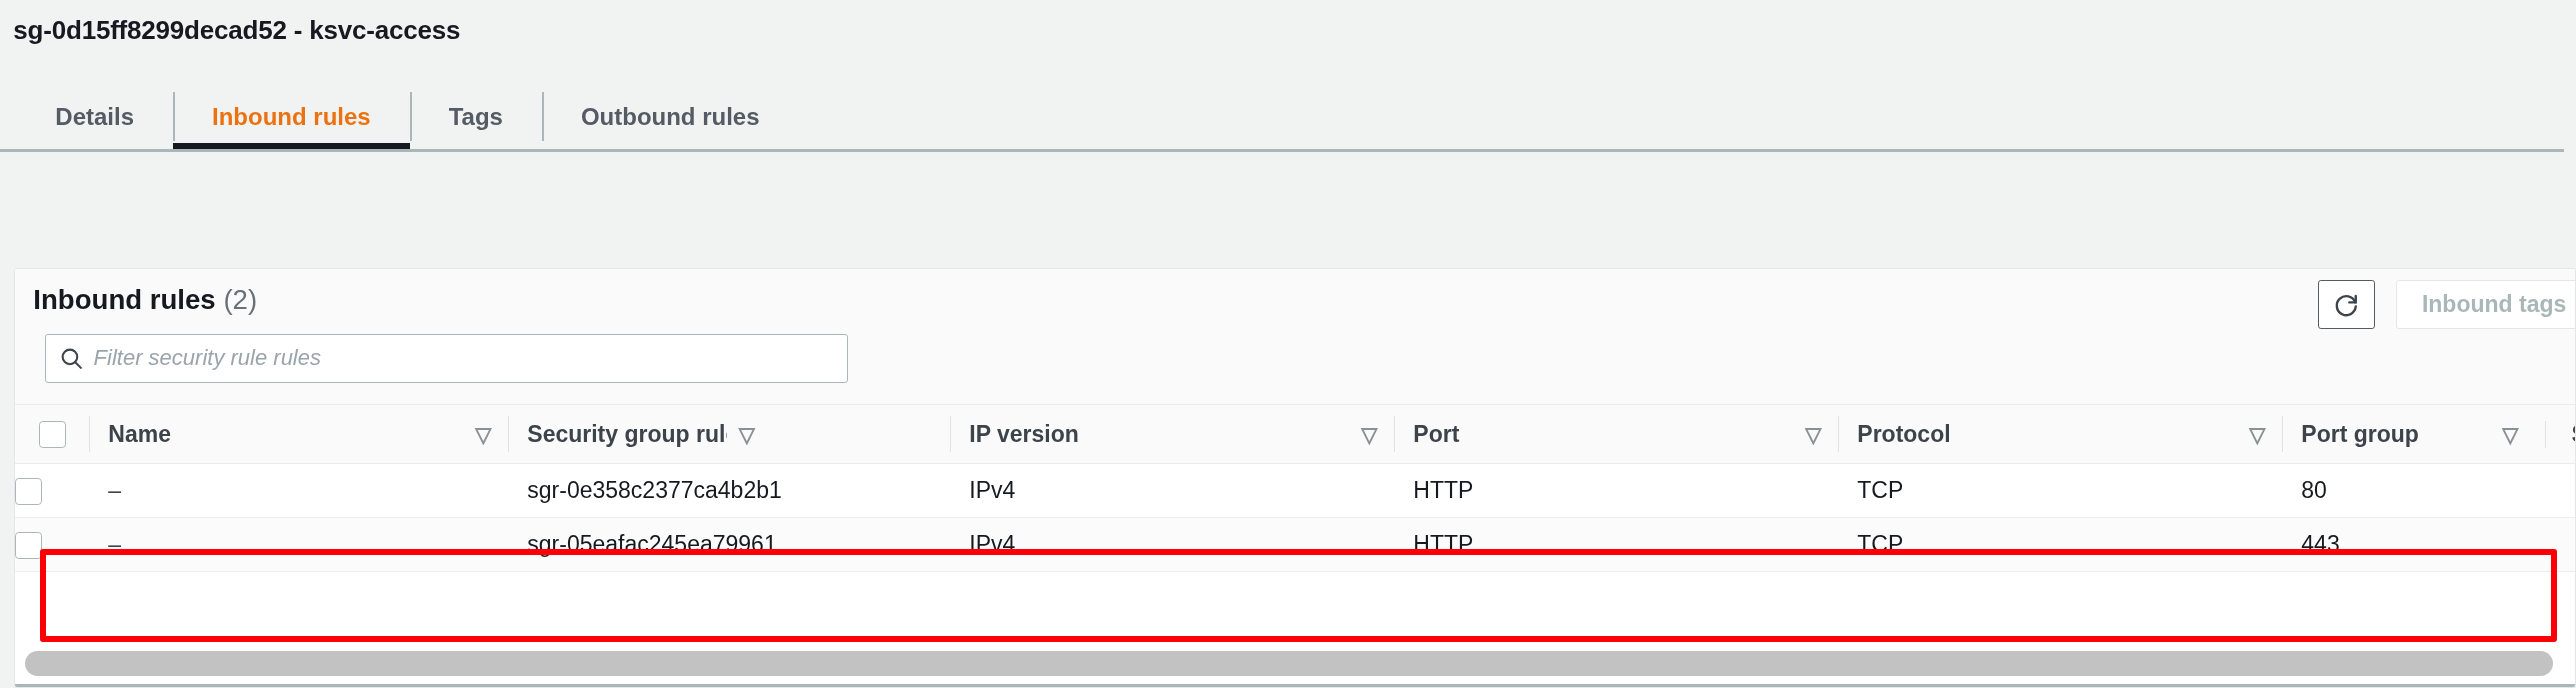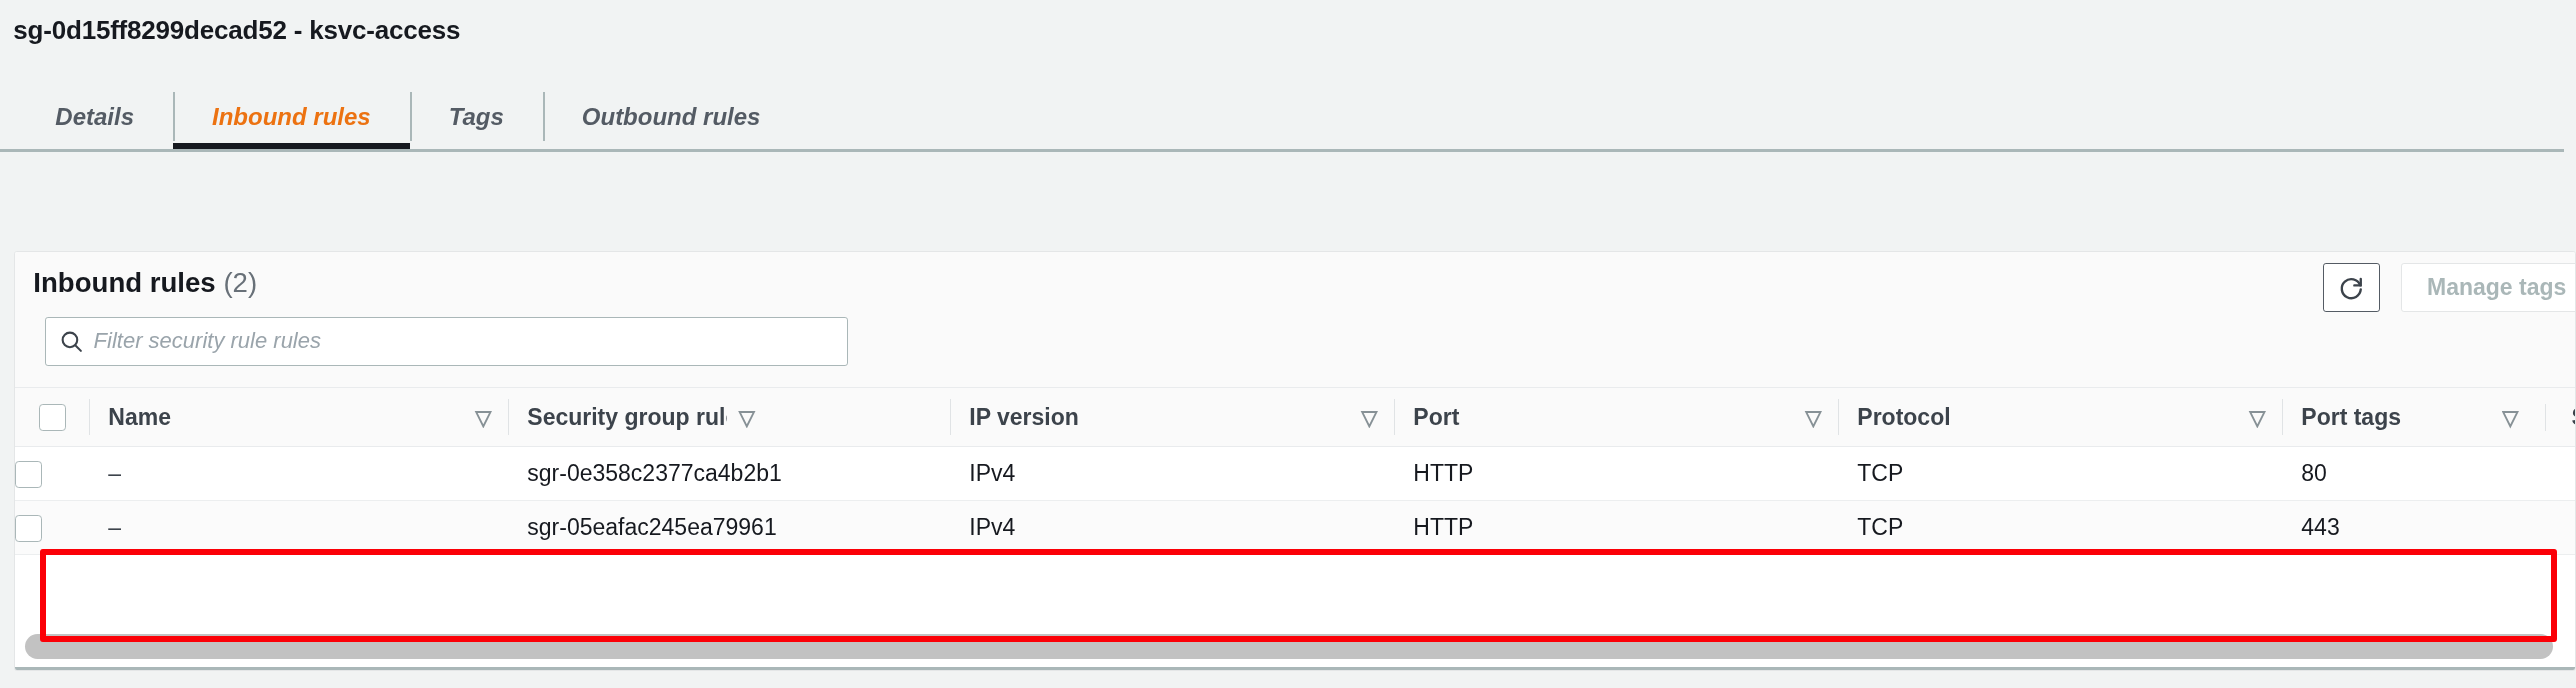--- a/index.html
+++ b/index.html
@@ -31,21 +31,20 @@
     white-space: nowrap;
   }
 
   
   .tabbar {
     position: absolute;
     left: 13.3px;
     top: 84px;
     right: 12px;
     height: 82px;
-    font-style: italic;
   }
   .tabs-row {
     display: flex;
     align-items: stretch;
     height: 65px;
   }
   .tab {
     position: relative;
     display: flex;
     align-items: center;
@@ -84,21 +83,21 @@
     top: 65px;
     height: 2.9px;
     background: #aab7b8;
     z-index: -1;
   }
 
   
   .card {
     position: absolute;
     left: 14.3px;
-    top: 251px;
+    top: 268px;
     width: 2562px;
     height: 420px;
     background: #ffffff;
     border: 1px solid #e4e6e7;
     border-radius: 2.9px;
     overflow: hidden;
   }
 
   .card-header {
     position: relative;
@@ -331,21 +330,21 @@
         <span class="count">(2)</span>
       </div>
       <div class="header-actions">
         <div class="btn-icon">
           <svg width="28.5" height="28.5" viewBox="0 0 24 24" fill="none" stroke="#3c434b" stroke-width="2" stroke-linecap="round">
             <path d="M19.5 9.5A8 8 0 1 0 20 13"></path>
             <polyline points="20 4.2 20 9.6 14.6 9.6"></polyline>
           </svg>
         </div>
         <div class="btn-disabled">
-          <span>Manage tags</span>
+          <span>Inbound tags</span>
         </div>
       </div>
     </div>
 
     <div class="filter-area">
       <div class="search-box">
         <svg class="search-icon" width="25" height="25" viewBox="0 0 24 24" fill="none" stroke="#3c434b" stroke-width="2" stroke-linecap="round">
           <circle cx="10.5" cy="10.5" r="7"></circle>
           <line x1="15.6" y1="15.6" x2="21" y2="21"></line>
         </svg>
@@ -422,21 +421,21 @@
                 <span>Protocol</span>
               </div>
             </th>
             <th>
               <div class="th-inner" style="justify-content:flex-end">
                 <span class="sort-caret">▽</span>
               </div>
             </th>
             <th class="th-divider">
               <div class="th-inner">
-                <span>Port tags</span>
+                <span>Port group</span>
               </div>
             </th>
             <th>
               <div class="th-inner" style="padding-left:0">
                 <span class="sort-caret" style="margin-left:0;margin-right:27px">▽</span>
                 <span style="flex:1 1 auto;border-left:1px solid #e0e3e5;padding-left:25px">Source</span>
               </div>
             </th>
           </tr>
         </thead>

